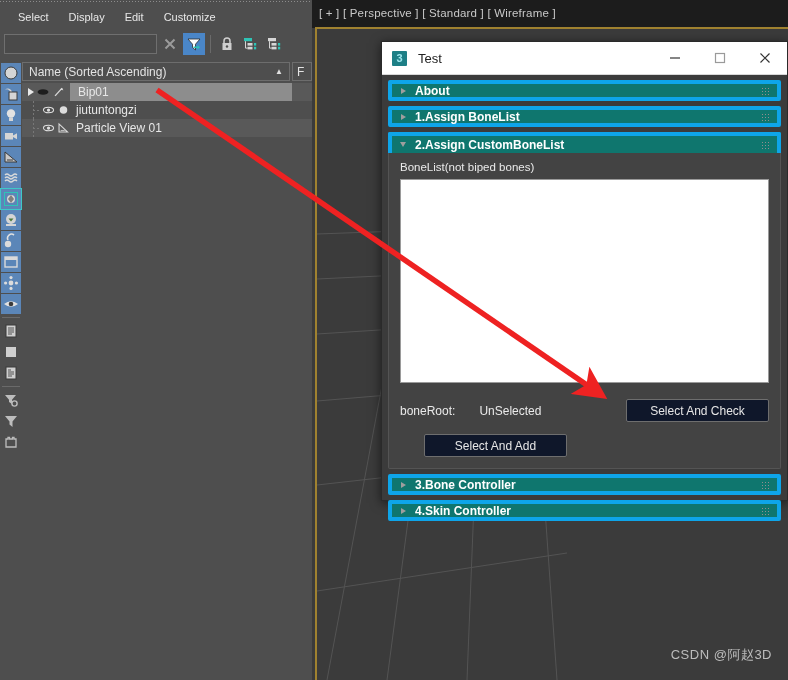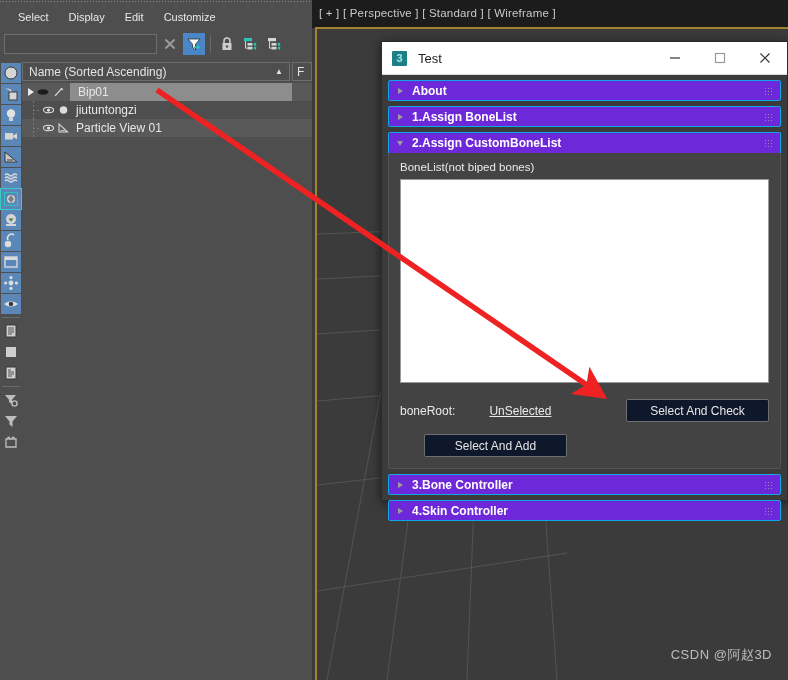--- a/index.html
+++ b/index.html
@@ -141,21 +141,21 @@
     font-weight:bold; display:flex; align-items:center; justify-content:center;
     border-radius:1px; flex:none;
   }
   #dlg-title-text { color:#222; font-size:13px; margin-left:11px; }
   .win-btns { margin-left:auto; display:flex; height:33px; }
   .win-btn { width:45px; height:33px; display:flex; align-items:center; justify-content:center; cursor:default; }
 
   #dlg-body { padding:5px 6px 6px 6px; }
 
   .rollout {
-    background:#6d28d9; border:1px solid #0ea5e9; border-radius:2px;
+    background:#0f766e; border:4px solid #0ea5e9; border-radius:2px;
     height:21px; display:flex; align-items:center; margin-bottom:5px;
     position:relative; cursor:default;
   }
   .rollout .tri-right {
     width:0;height:0;border-left:5px solid #9e9e9e;
     border-top:3.5px solid transparent;border-bottom:3.5px solid transparent;
     margin-left:9px; flex:none;
   }
   .rollout .tri-down {
     width:0;height:0;border-top:5px solid #9e9e9e;
@@ -177,21 +177,21 @@
   #custom-panel {
     background:#434343; border:1px solid #545454; border-top:none;
     border-radius:0 0 2px 2px; padding:8px 11px 11px 11px; margin-bottom:5px;
   }
   #bonelist-label { color:#eaeaea; font-size:11.5px; margin-bottom:6px; }
   #bonelist-box {
     height:204px; background:#ffffff; border:1px solid #9a9a9a;
   }
   .row-root { display:flex; align-items:center; margin-top:16px; }
   #boneroot-label { color:#eaeaea; font-size:12px; }
-  #boneroot-value { color:#eaeaea; font-size:12px; margin-left:34px;text-decoration:underline; }
+  #boneroot-value { color:#eaeaea; font-size:12px; margin-left:24px; }
   .btn {
     background:#0f172a; border:1px solid #6e6e6e; border-radius:2px;
     color:#e6e6e6; font-size:12px; height:23px;
     display:flex; align-items:center; justify-content:center; cursor:default;
     font-family:"Liberation Sans", sans-serif;
   }
   #btn-check { width:143px; margin-left:auto; }
   .row-btns { display:flex; margin-top:12px; }
   #btn-add { width:143px; margin-left:24px; }
   #btn-clean { width:143px; margin-left:36px; }

